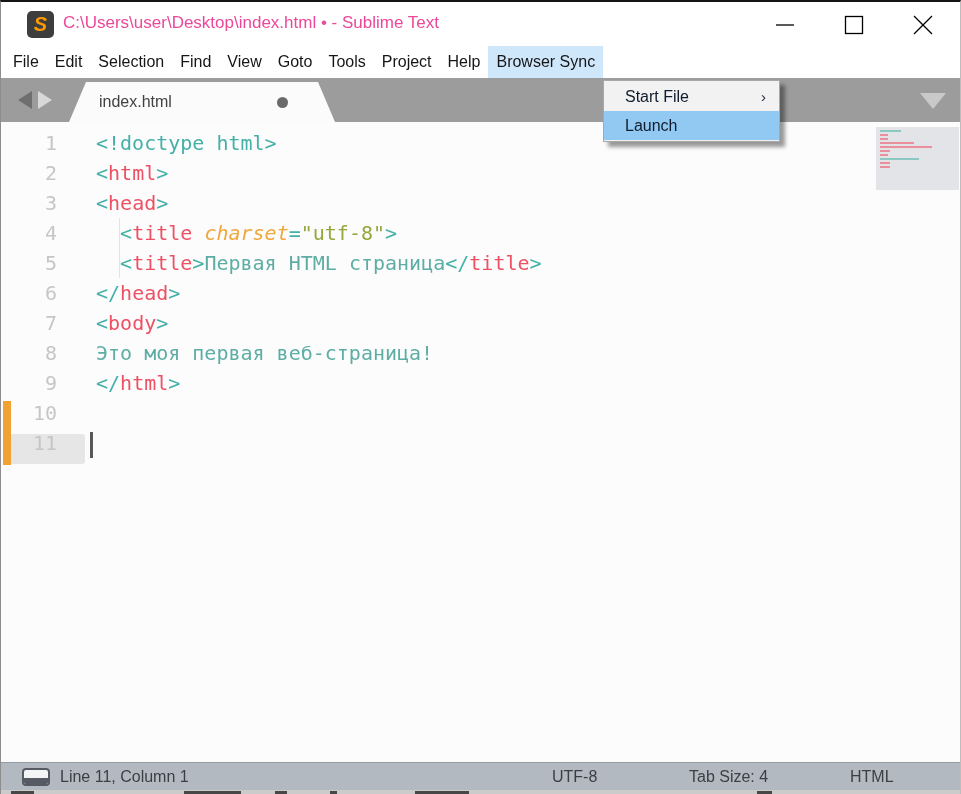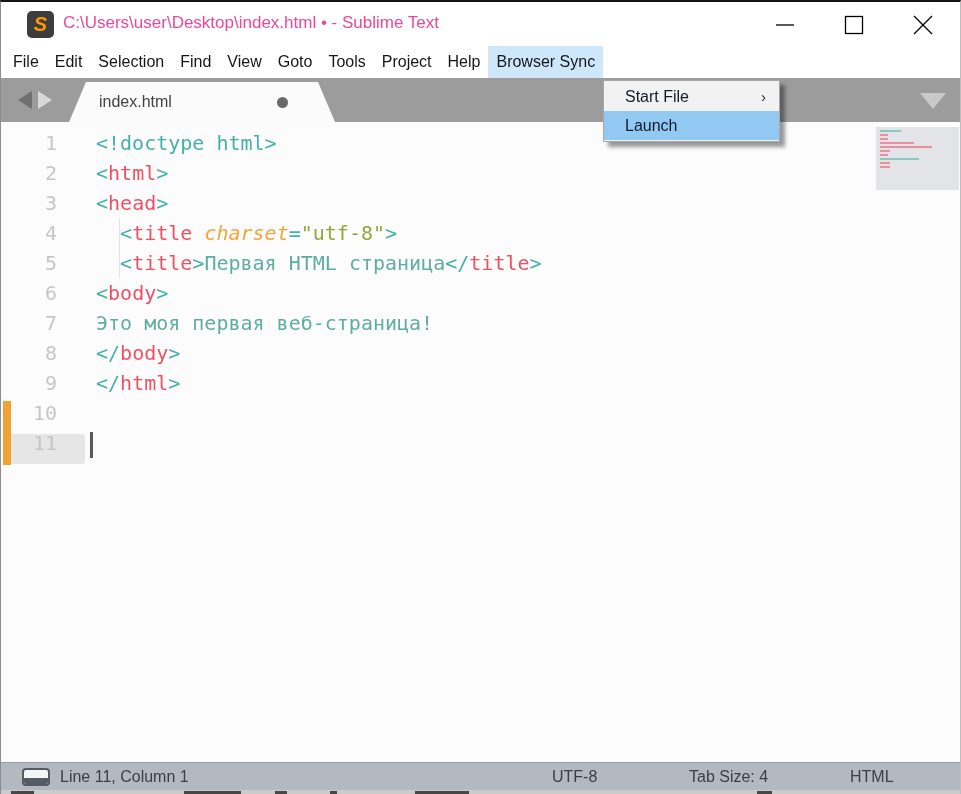--- a/index.html
+++ b/index.html
@@ -148,23 +148,23 @@
         <div>10</div>
         <div>11</div>
       </div>
     <div class="indent-guide"></div>
     <div class="code">
         <div class="code-line"><span class="tok-punct">&lt;!doctype html&gt;</span></div>
         <div class="code-line"><span class="tok-punct">&lt;</span><span class="tok-tag">html</span><span class="tok-punct">&gt;</span></div>
         <div class="code-line"><span class="tok-punct">&lt;</span><span class="tok-tag">head</span><span class="tok-punct">&gt;</span></div>
         <div class="code-line"><span class="tok-plain">  </span><span class="tok-punct">&lt;</span><span class="tok-tag">title</span><span class="tok-plain"> </span><span class="tok-attr">charset</span><span class="tok-punct">=</span><span class="tok-string">"utf-8"</span><span class="tok-punct">&gt;</span></div>
         <div class="code-line"><span class="tok-plain">  </span><span class="tok-punct">&lt;</span><span class="tok-tag">title</span><span class="tok-punct">&gt;</span><span class="tok-text">Первая HTML страница</span><span class="tok-punct">&lt;/</span><span class="tok-tag">title</span><span class="tok-punct">&gt;</span></div>
+        <div class="code-line"><span class="tok-punct">&lt;/</span><span class="tok-tag">head</span><span class="tok-punct">&gt;</span></div>
         <div class="code-line"><span class="tok-punct">&lt;</span><span class="tok-tag">body</span><span class="tok-punct">&gt;</span></div>
         <div class="code-line"><span class="tok-text">Это моя первая веб-страница!</span></div>
-        <div class="code-line"><span class="tok-punct">&lt;/</span><span class="tok-tag">body</span><span class="tok-punct">&gt;</span></div>
         <div class="code-line"><span class="tok-punct">&lt;/</span><span class="tok-tag">html</span><span class="tok-punct">&gt;</span></div>
         <div class="code-line"></div>
       </div>
     <div class="cursor"></div>
     <div class="minimap">
         <div class="mm-line" style="width: 21px; background: rgb(140, 200, 194);"></div>
         <div class="mm-line" style="width: 8px; background: rgb(233, 144, 156);"></div>
         <div class="mm-line" style="width: 8px; background: rgb(233, 144, 156);"></div>
         <div class="mm-line" style="width: 34px; background: rgb(233, 144, 156);"></div>
         <div class="mm-line" style="width: 52px; background: rgb(233, 144, 156);"></div>

